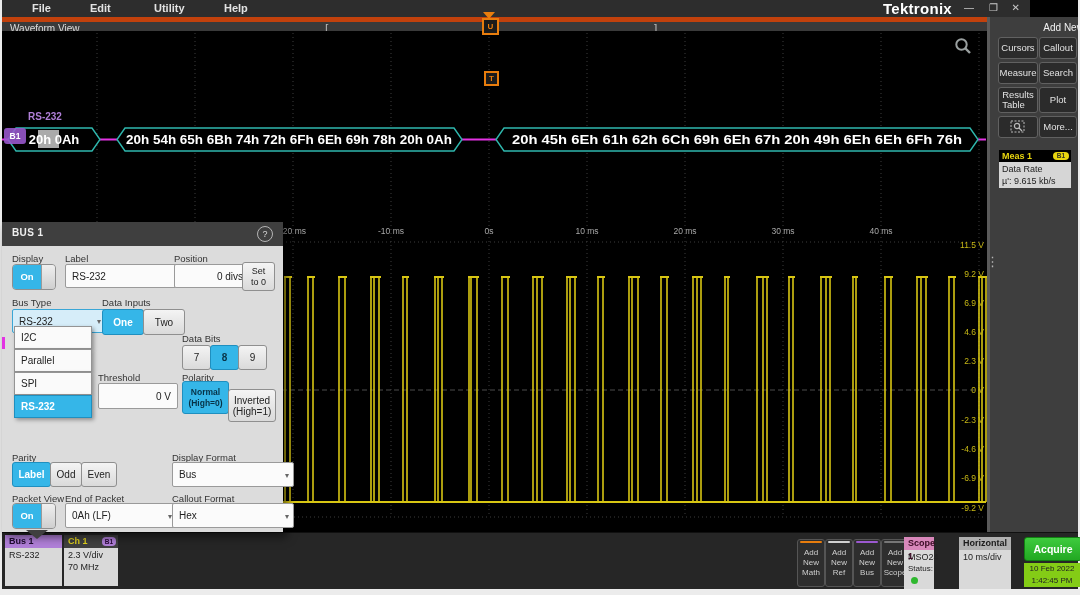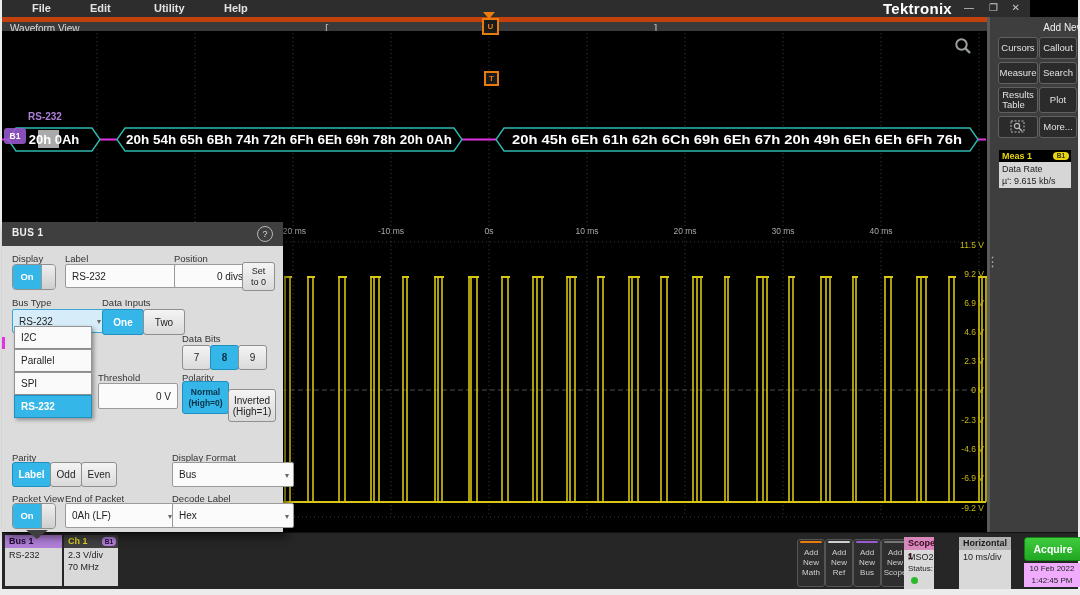--- a/index.html
+++ b/index.html
@@ -82,21 +82,21 @@
   
   #bottombar{position:absolute;left:0;top:532px;width:1076px;height:56px;background:#262626;border-top:1px solid #101010;}
   .badge{position:absolute;}
   .badge .bh{height:13px;font-size:9px;font-weight:bold;line-height:13px;padding-left:4px;position:relative;}
   .badge .bb{background:#d9d9d9;color:#222;font-size:9px;line-height:12px;padding:1px 4px;}
   .addbtn{position:absolute;top:6px;width:26px;height:46px;background:#2e2e2e;border:1px solid #555;border-radius:3px;
     color:#cfcfcf;font-size:8px;text-align:center;line-height:10px;display:flex;flex-direction:column;align-items:center;justify-content:center;}
   .stripe{position:absolute;left:2px;right:2px;top:1px;height:2px;border-radius:1px;}
   #acquire{position:absolute;left:1022px;top:4px;width:56px;height:22px;background:linear-gradient(#3ecb3e,#22a822);
     border:1px solid #128012;border-radius:3px;color:#fff;font-size:10.5px;font-weight:bold;text-align:center;line-height:22px;}
-  #datetime{position:absolute;left:1022px;top:30px;width:56px;height:24px;background:#f0abfc;color:#222;
+  #datetime{position:absolute;left:1022px;top:30px;width:56px;height:24px;background:#84cc16;color:#222;
     font-size:8px;text-align:center;line-height:12px;}
   .status-dot{display:inline-block;width:7px;height:7px;border-radius:50%;background:#2eb82e;vertical-align:middle;margin-left:3px;}
   .hpill{position:absolute;right:2px;top:2px;background:#b07fd8;color:#2a083a;font-size:6.5px;font-weight:bold;
     border-radius:4px;padding:0 3px;line-height:9px;}
 </style>
 </head>
 <body>
 
 <div id="app">
 
@@ -398,21 +398,21 @@
       <div class="tg-on">On</div>
       <div class="tg-thumb"></div>
     </div>
 
     <span class="lbl" style="left:63px;top:271px">End of Packet</span>
     <div class="dd" style="left:63px;top:281px;width:90px;height:23px">
       <span>0Ah (LF)</span>
       <span class="caret">▾</span>
     </div>
 
-    <span class="lbl" style="left:170px;top:271px">Decode Label</span>
+    <span class="lbl" style="left:170px;top:271px">Callout Format</span>
     <div class="dd" style="left:170px;top:281px;width:100px;height:23px">
       <span>Hex</span>
       <span class="caret">▾</span>
     </div>
   </div>
   <div id="dlg-pointer"></div>
 
   <div id="bottombar">
     <div class="badge" style="left:3px;top:2px;width:57px">
       <div class="bh" style="background:#b07fd8;color:#1e0b30"><span>Bus 1</span></div>

